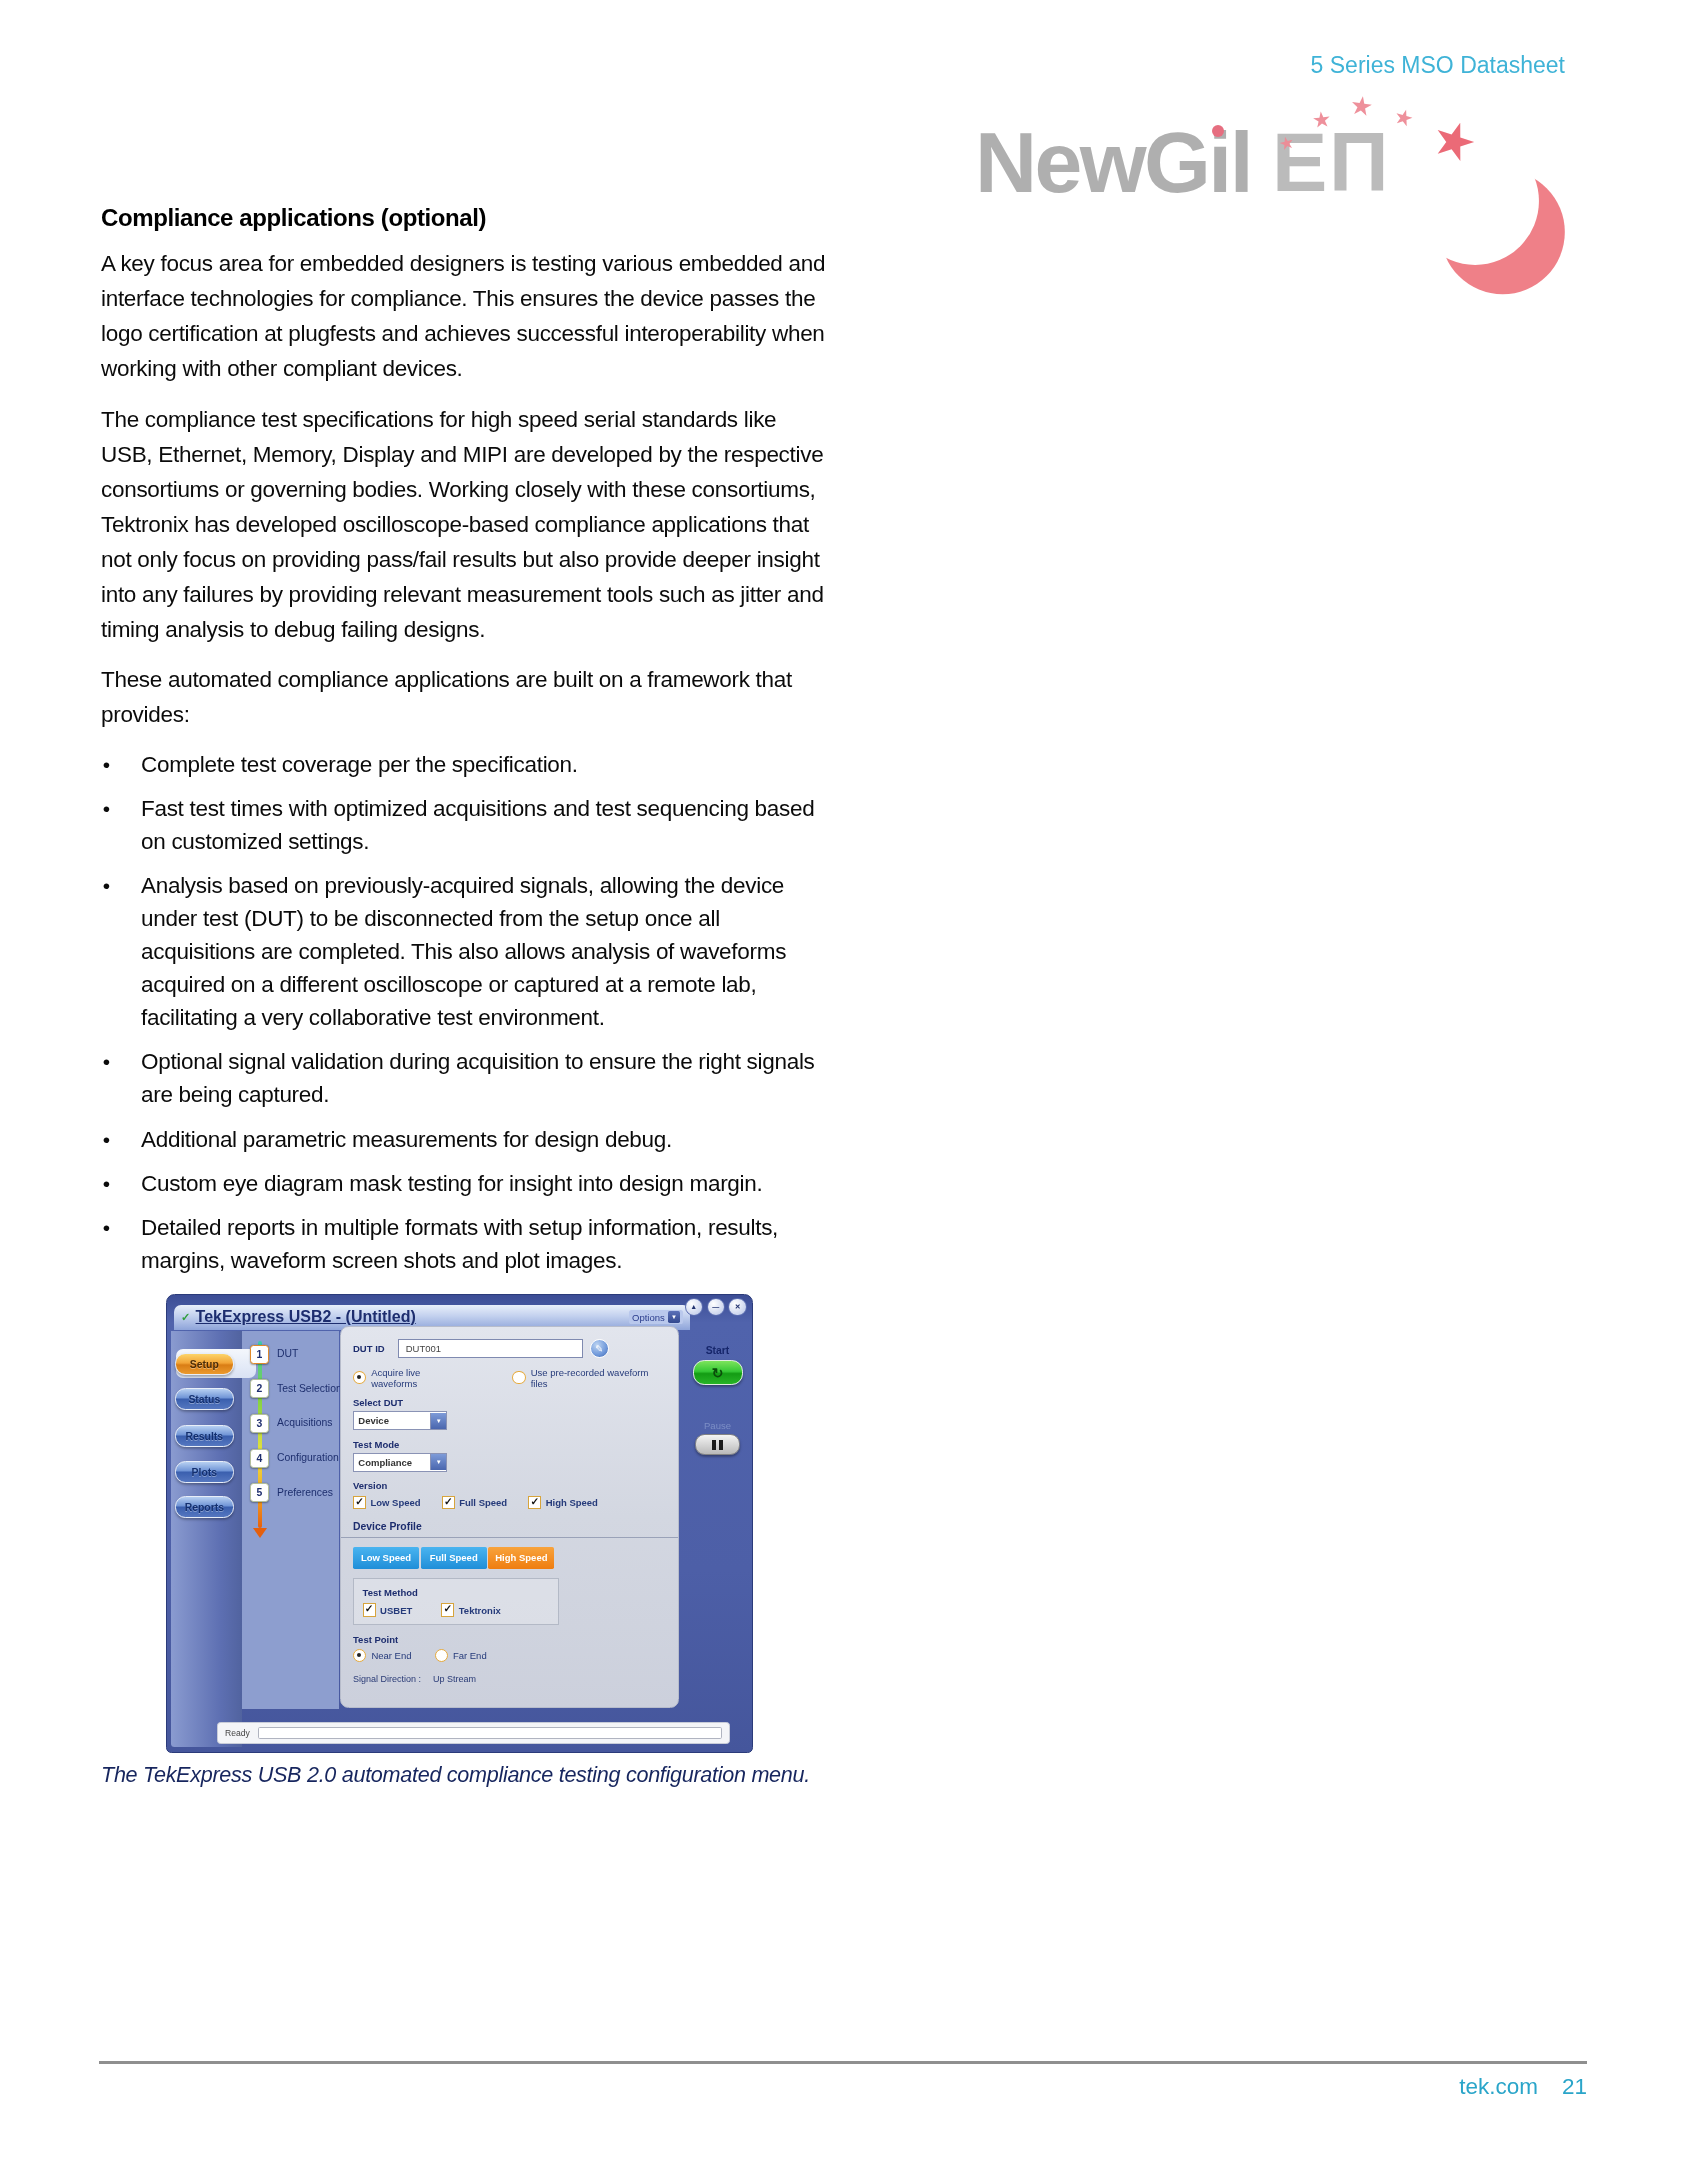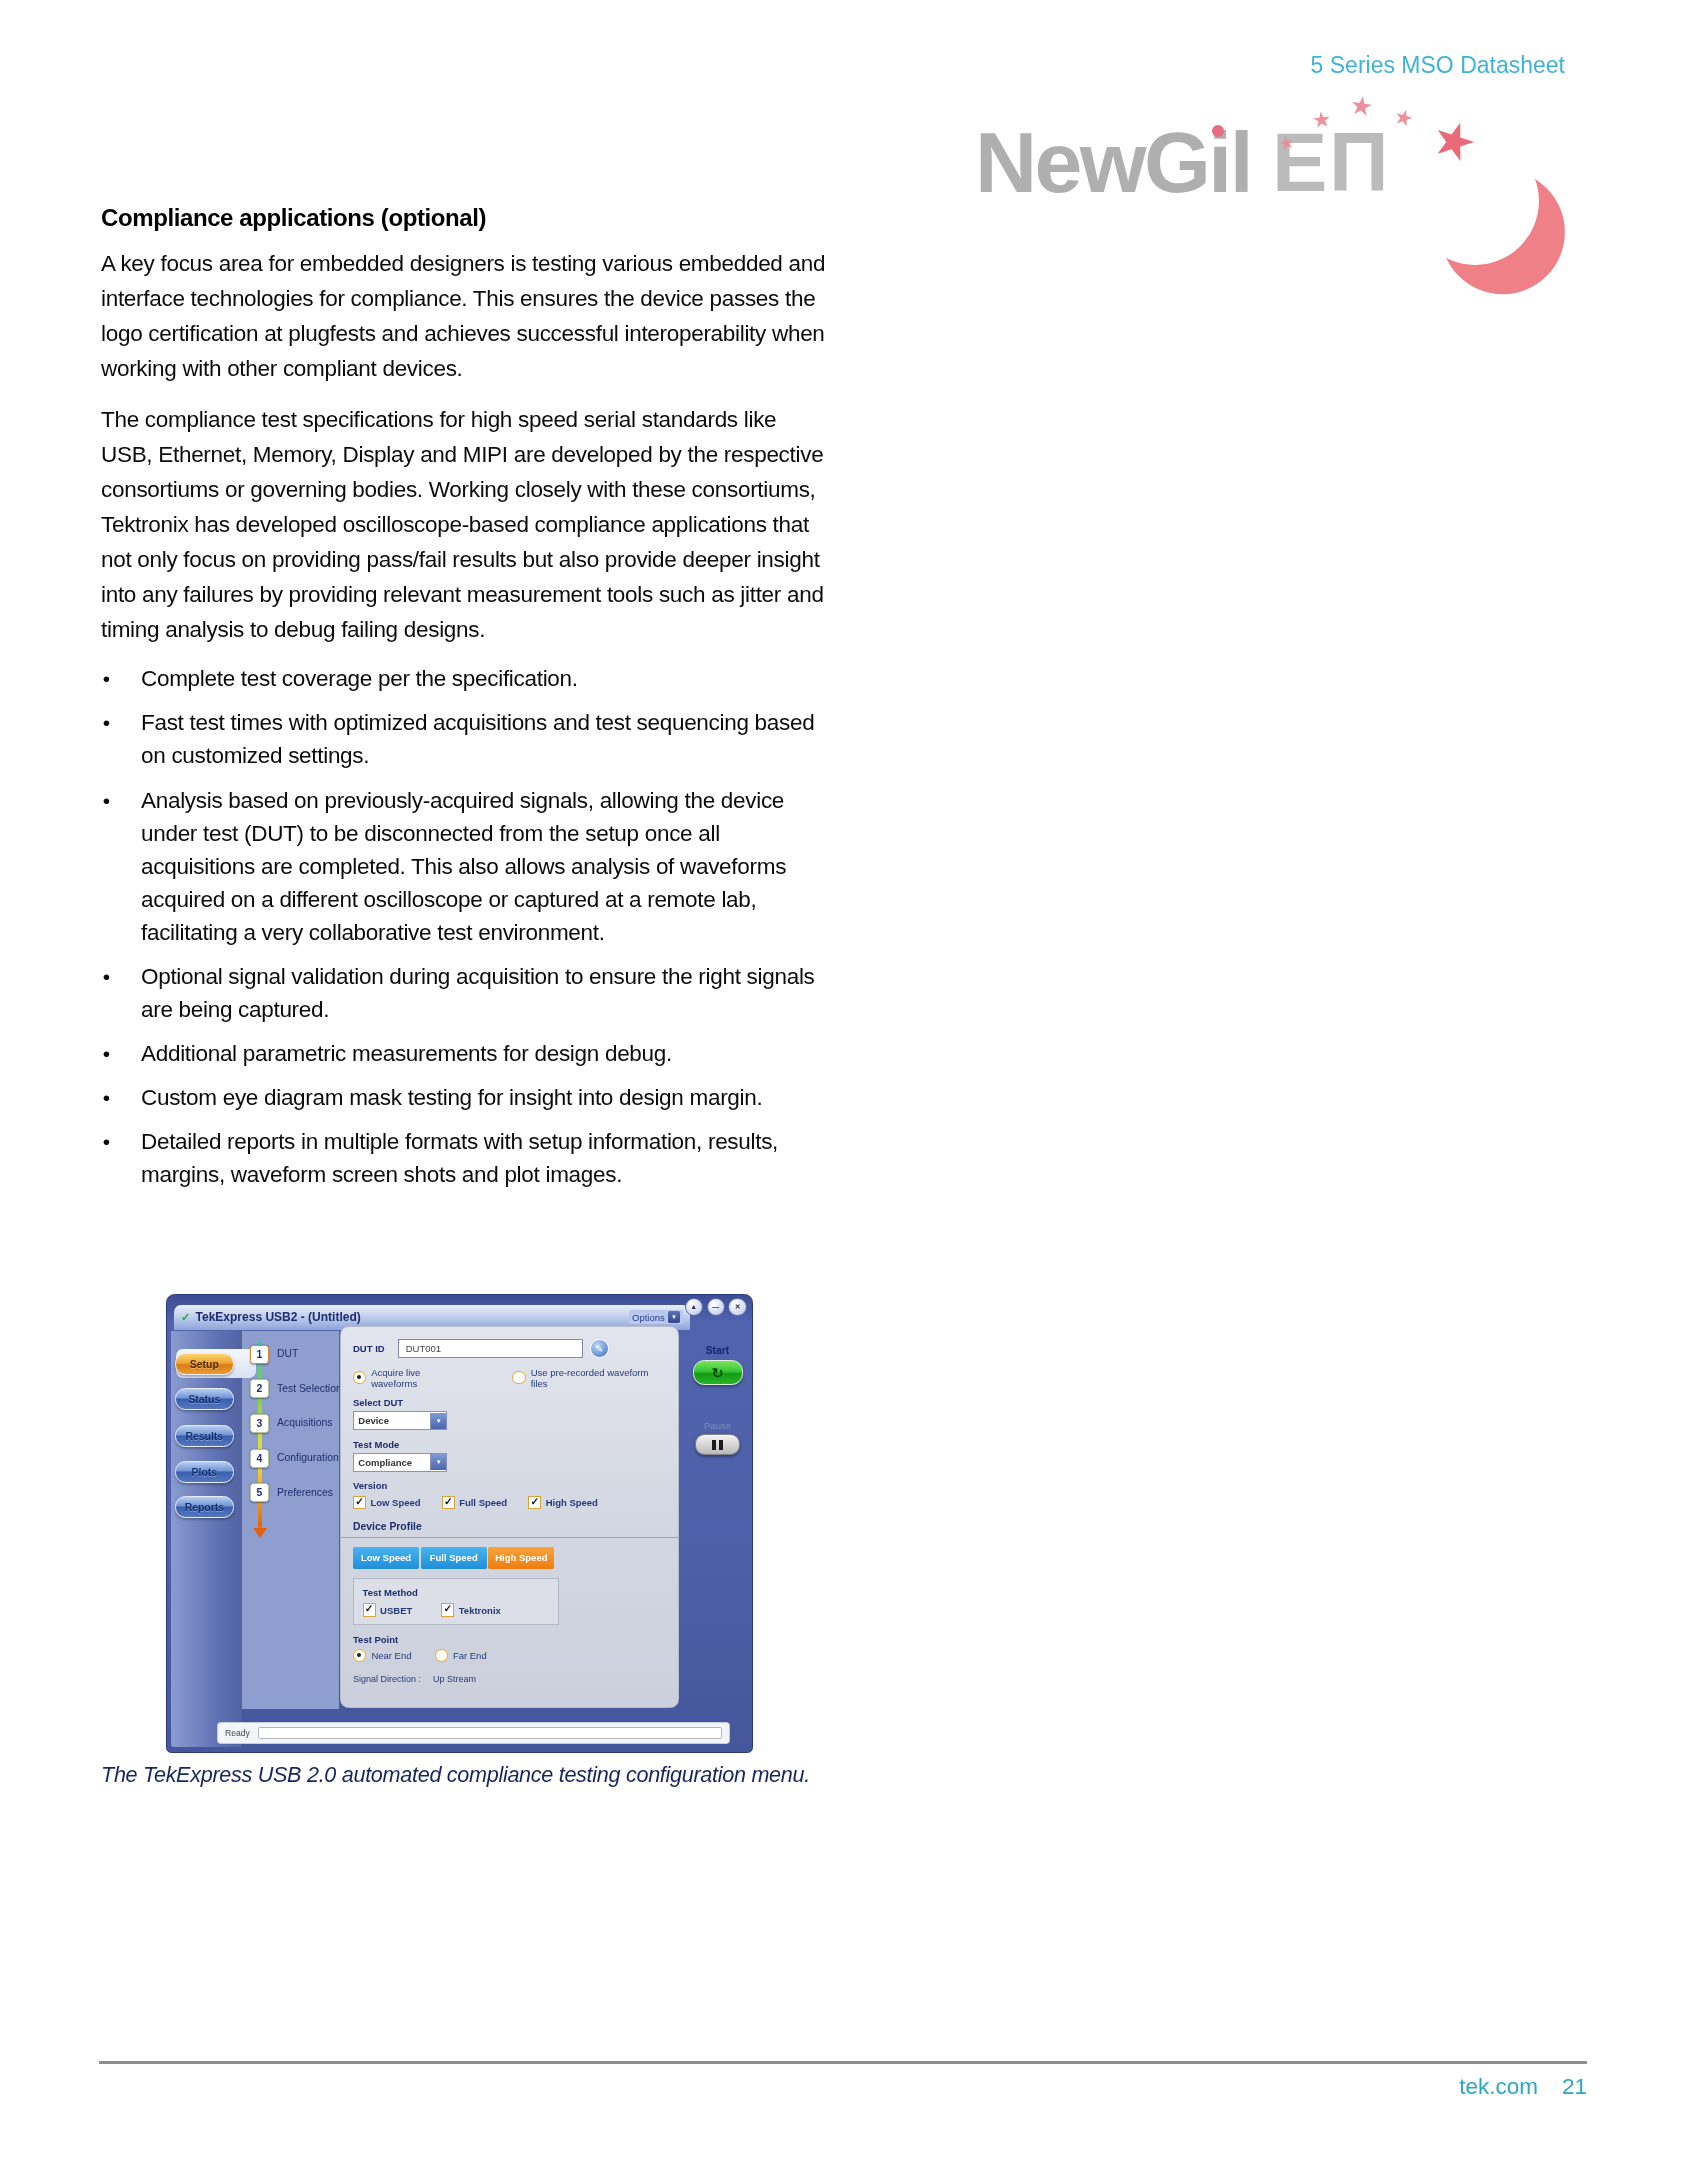--- a/index.html
+++ b/index.html
@@ -37,21 +37,21 @@
   .window{position:absolute;left:166px;top:1294px;width:585px;height:457px;
           background:linear-gradient(180deg,#3c4d95 0%,#5063ac 6%,#4d5fa7 60%,#45569c 100%);
           border:1.7px solid #2b3b7a;border-radius:8.6px 8.6px 5.2px 5.2px;font-family:"Liberation Sans",sans-serif;}
   .win-controls{position:absolute;top:2.6px;right:5.2px;display:flex;gap:3.5px;z-index:6;}
   .win-btn{width:16.4px;height:16.4px;border-radius:50%;background:radial-gradient(circle at 35% 30%,#ffffff,#cdd6ee 70%,#9fb0dd);
            border:1.7px solid #5a6cb0;color:#22336f;font-size:7px;font-weight:bold;display:flex;align-items:center;justify-content:center;}
   .titlebar{position:absolute;left:7px;top:9.5px;right:62px;height:25px;border-radius:7px 7px 0 0;
             background:linear-gradient(180deg,#e9effa 0%,#c2d0ee 45%,#8ea4d9 100%);
             display:flex;align-items:center;padding:0 7px;}
   .title-icon{color:#2f9e3a;font-weight:bold;font-size:11.2px;margin-right:5.2px;}
-  .win-title{font-size:12px;font-weight:bold;color:#1d2d6e;}
+  .win-title{font-size:16px;font-weight:bold;color:#1d2d6e;text-decoration:underline;}
   .options-chip{margin-left:auto;display:flex;align-items:center;gap:3.5px;background:#b9c8ec;
                 border-radius:2.6px;padding:1.7px 3.5px;}
   .options-chip .opt-label{font-size:9.5px;color:#2a3c8c;}
   .opt-arrow{width:11.2px;height:11.2px;background:linear-gradient(#5a70b8,#32488f);color:#fff;font-size:6px;
              display:flex;align-items:center;justify-content:center;border-radius:1.7px;}
 
   .sidebar{position:absolute;left:4.3px;top:36px;bottom:5.2px;width:71px;
            background:linear-gradient(90deg,#8a9bd0,#5d6fb2 70%,#51639f);border-radius:0 0 0 3.5px;}
   .setup-glow{position:absolute;left:8.6px;top:54px;width:80px;height:29px;border-radius:7px;
               background:linear-gradient(180deg,#f4f7fc,#d9e2f4);z-index:1;}
@@ -161,20 +161,21 @@
     <svg class="logo-crescent" width="138" height="147" viewBox="0 0 160 170">
       <circle cx="82" cy="66" r="72" fill="#ef8088"></circle>
       <circle cx="50" cy="30" r="74" fill="#ffffff"></circle>
     </svg>
   </div>
 
   <div class="content">
     <h1>Compliance applications (optional)</h1>
     <p>A key focus area for embedded designers is testing various embedded and interface technologies for compliance. This ensures the device passes the logo certification at plugfests and achieves successful interoperability when working with other compliant devices.</p>
     <p>The compliance test specifications for high speed serial standards like USB, Ethernet, Memory, Display and MIPI are developed by the respective consortiums or governing bodies. Working closely with these consortiums, Tektronix has developed oscilloscope-based compliance applications that not only focus on providing pass/fail results but also provide deeper insight into any failures by providing relevant measurement tools such as jitter and timing analysis to debug failing designs.</p>
+    <p>These automated compliance applications are built on a framework that provides:</p>
     <ul>
       <li>Complete test coverage per the specification.</li>
       <li>Fast test times with optimized acquisitions and test sequencing based on customized settings.</li>
       <li>Analysis based on previously-acquired signals, allowing the device under test (DUT) to be disconnected from the setup once all acquisitions are completed. This also allows analysis of waveforms acquired on a different oscilloscope or captured at a remote lab, facilitating a very collaborative test environment.</li>
       <li>Optional signal validation during acquisition to ensure the right signals are being captured.</li>
       <li>Additional parametric measurements for design debug.</li>
       <li>Custom eye diagram mask testing for insight into design margin.</li>
       <li>Detailed reports in multiple formats with setup information, results, margins, waveform screen shots and plot images.</li>
     </ul>
   </div>

